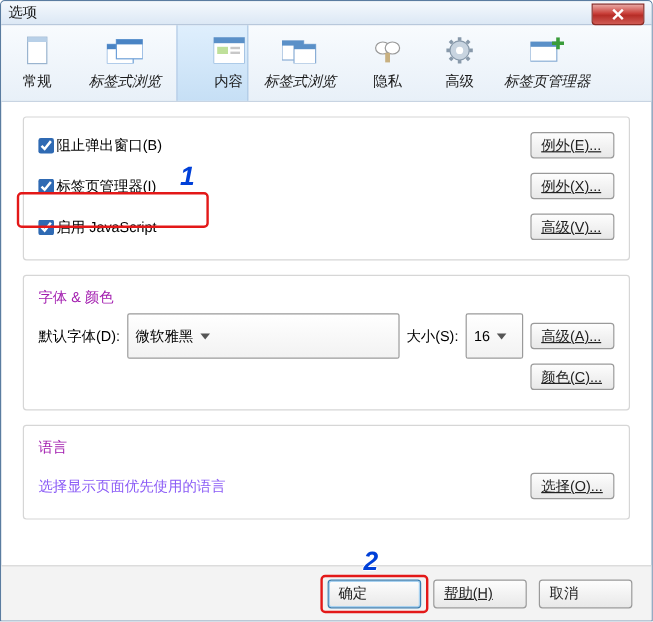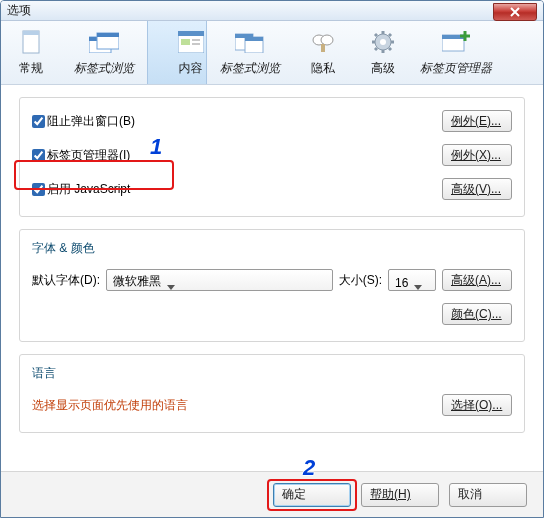--- a/index.html
+++ b/index.html
@@ -24,28 +24,28 @@
 .group { border: 1px solid #d6d6d6; border-radius: 3px; padding: 10px 12px 14px 12px; margin-bottom: 12px; position: relative; }
 .row { display: flex; align-items: center; height: 26px; }
 .row + .row { margin-top: 8px; }
 .cb-row label { display: flex; align-items: center; gap: 2px; cursor: pointer; }
 .cb-row input[type=checkbox] { width: 13px; height: 13px; accent-color: #2f6ab3; }
 .underline { text-decoration: underline; }
 
 .right-btn { margin-left: auto; }
 .btn { min-width: 70px; height: 22px; background: linear-gradient(#fdfdfd, #e8e8e8); border: 1px solid #9a9a9a; border-radius: 3px; padding: 0 8px; cursor: pointer; color: #222; display: inline-flex; align-items: center; }
 
-.legend { color: #0c4a6e; margin-bottom: 10px; }
+.legend { color: #a21caf; margin-bottom: 10px; }
 .font-row { display: flex; align-items: center; gap: 6px; }
-.select { height: 22px; border: 1px solid #9a9a9a; border-radius: 2px; background: linear-gradient(#fff,#f2f2f2); display: flex; align-items: flex-end; padding: 0 4px 0 6px; cursor: pointer; }
+.select { height: 38px; border: 1px solid #9a9a9a; border-radius: 2px; background: linear-gradient(#fff,#f2f2f2); display: flex; align-items: center; padding: 0 4px 0 6px; cursor: pointer; }
 .select .arrow { margin-left: 6px; width: 0; height: 0; border-left: 4px solid transparent; border-right: 4px solid transparent; border-top: 5px solid #555; }
 .font-select { flex: 1; max-width: 230px; }
 .size-select { width: 48px; }
 
-.lang-desc { color: #c2410c; }
+.lang-desc { color: #8b5cf6; }
 
 .footer { position: absolute; left: 0; right: 0; bottom: 0; height: 46px; border-top: 1px solid #d6d6d6; background: #f3f3f3; display: flex; align-items: center; justify-content: flex-end; gap: 10px; padding: 0 16px; }
 .footer .btn { min-width: 78px; height: 24px; }
 .btn.primary { border: 1px solid #3c7fb1; box-shadow: 0 0 0 1px #a7d1f0 inset; }
 
 
 .annot-box { position: absolute; border: 2px solid #e31818; border-radius: 4px; pointer-events: none; }
 .annot-num { position: absolute; font-family: Arial, sans-serif; font-size: 22px; font-weight: 900; font-style: italic; color: #0040d8; text-shadow: 1px 0 #fff, -1px 0 #fff, 0 1px #fff, 0 -1px #fff; pointer-events: none; }
 </style>
 </head>

